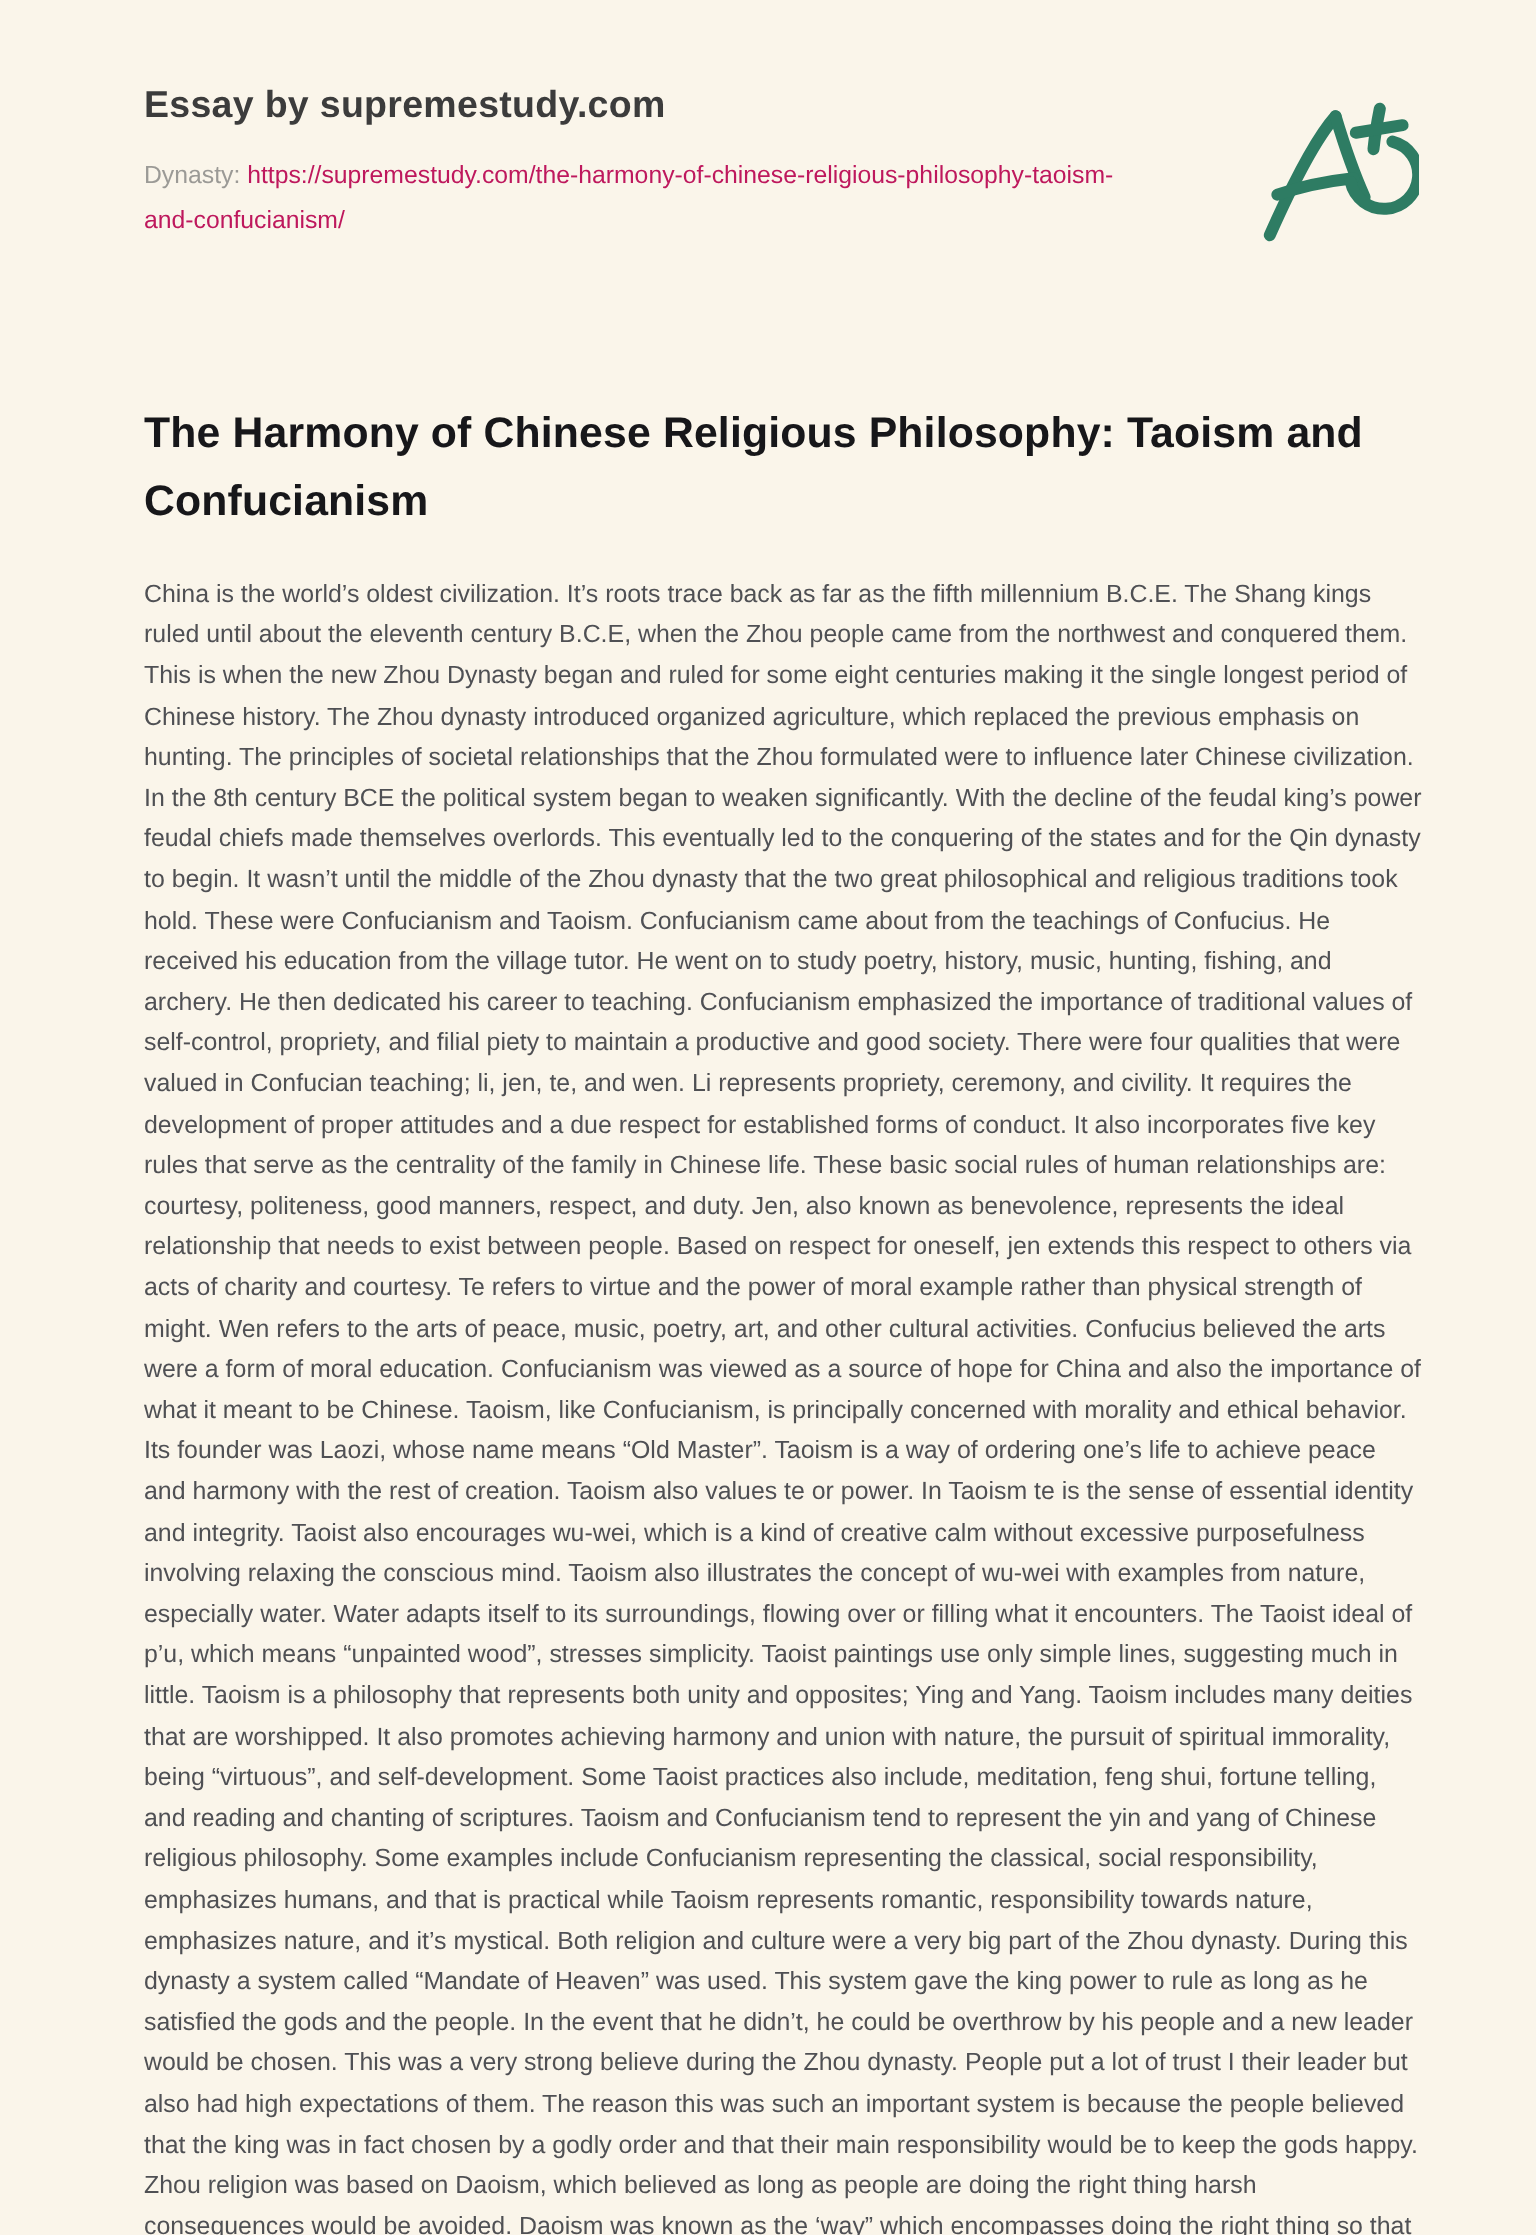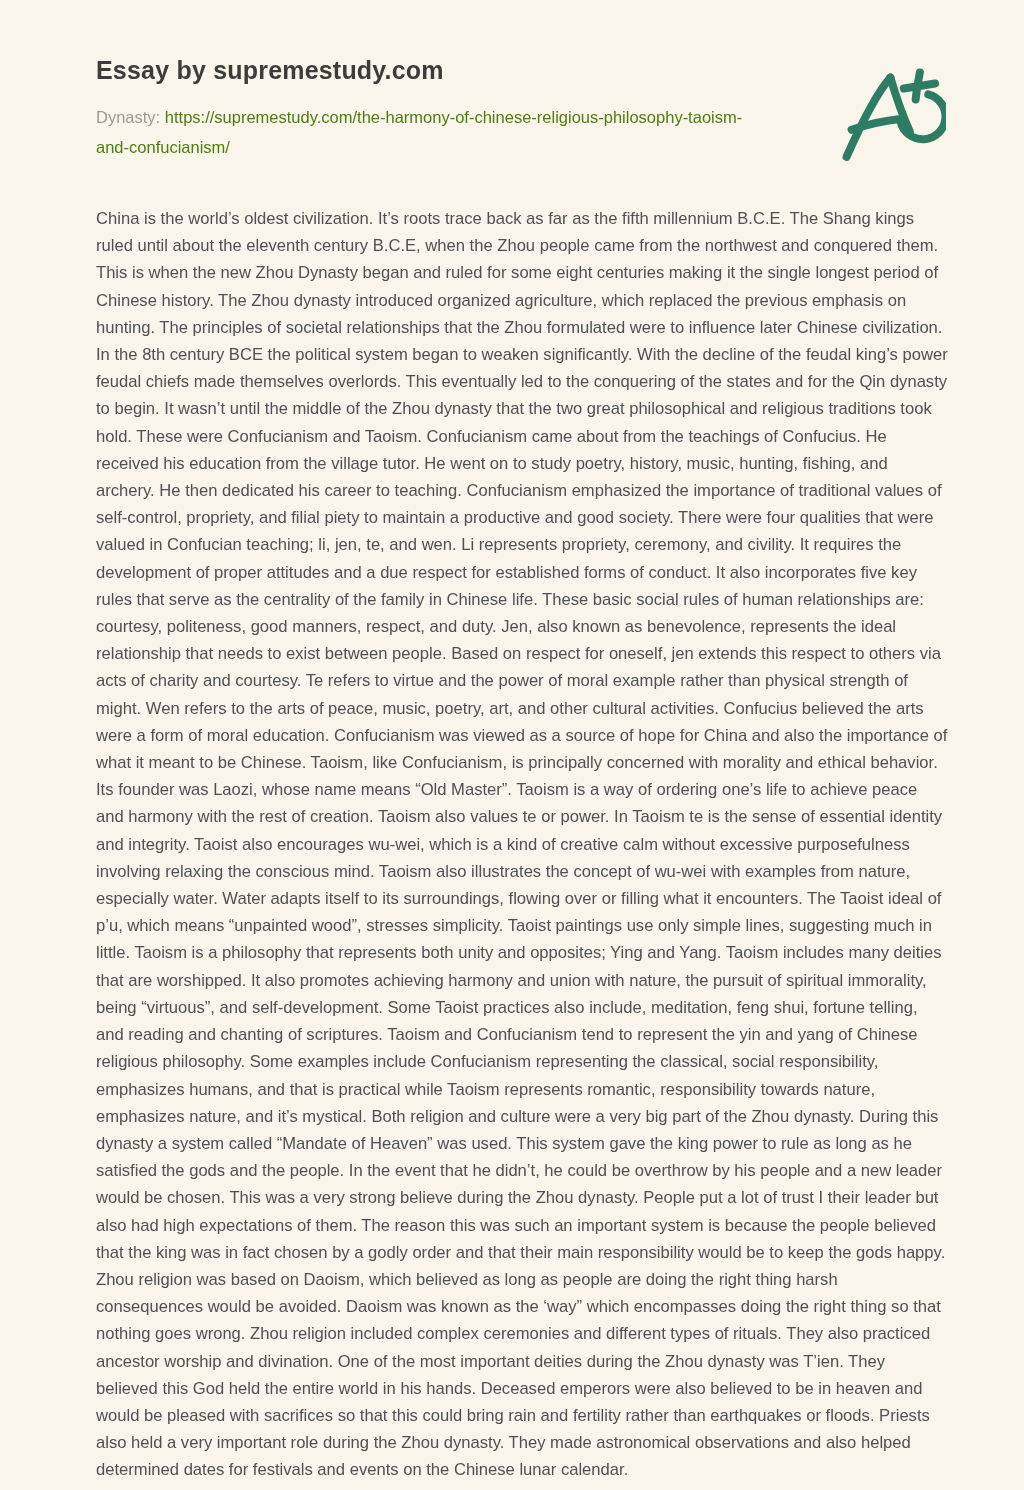--- a/index.html
+++ b/index.html
@@ -31,21 +31,21 @@
     margin: 0 0 17px 0;
     letter-spacing: 0.2px;
   }
   .source {
     font-size: 16.5px;
     line-height: 30px;
     margin: 0;
     color: #9b9a96;
   }
   .src-link {
-    color: #4d7c0f;
+    color: #be185d;
     text-decoration: none;
     cursor: pointer;
   }
   .logo {
     flex: 0 0 auto;
     margin-top: 4px;
     margin-right: 2px;
   }
   .essay-title {
     font-size: 28.5px;
@@ -81,16 +81,17 @@
           <path d="M74 14 C 80 34, 88 58, 97 78"></path>
           <path d="M28 76 C 48 69, 70 65, 88 63"></path>
           <path d="M109 8 C 107 18, 105 30, 104 40"></path>
           <path d="M90 27 L 127 21"></path>
           <path d="M119 34 A 27 27 0 1 1 86 66"></path>
         </g>
       </svg>
     </div>
   </div>
 
+  <h2 class="essay-title">The Harmony of Chinese Religious Philosophy: Taoism and Confucianism</h2>
 
   <p class="essay-body">China is the world’s oldest civilization. It’s roots trace back as far as the fifth millennium B.C.E. The Shang kings ruled until about the eleventh century B.C.E, when the Zhou people came from the northwest and conquered them. This is when the new Zhou Dynasty began and ruled for some eight centuries making it the single longest period of Chinese history. The Zhou dynasty introduced organized agriculture, which replaced the previous emphasis on hunting. The principles of societal relationships that the Zhou formulated were to influence later Chinese civilization. In the 8th century BCE the political system began to weaken significantly. With the decline of the feudal king’s power feudal chiefs made themselves overlords. This eventually led to the conquering of the states and for the Qin dynasty to begin. It wasn’t until the middle of the Zhou dynasty that the two great philosophical and religious traditions took hold. These were Confucianism and Taoism. Confucianism came about from the teachings of Confucius. He received his education from the village tutor. He went on to study poetry, history, music, hunting, fishing, and archery. He then dedicated his career to teaching. Confucianism emphasized the importance of traditional values of self-control, propriety, and filial piety to maintain a productive and good society. There were four qualities that were valued in Confucian teaching; li, jen, te, and wen. Li represents propriety, ceremony, and civility. It requires the development of proper attitudes and a due respect for established forms of conduct. It also incorporates five key rules that serve as the centrality of the family in Chinese life. These basic social rules of human relationships are: courtesy, politeness, good manners, respect, and duty. Jen, also known as benevolence, represents the ideal relationship that needs to exist between people. Based on respect for oneself, jen extends this respect to others via acts of charity and courtesy. Te refers to virtue and the power of moral example rather than physical strength of might. Wen refers to the arts of peace, music, poetry, art, and other cultural activities. Confucius believed the arts were a form of moral education. Confucianism was viewed as a source of hope for China and also the importance of what it meant to be Chinese. Taoism, like Confucianism, is principally concerned with morality and ethical behavior. Its founder was Laozi, whose name means “Old Master”. Taoism is a way of ordering one’s life to achieve peace and harmony with the rest of creation. Taoism also values te or power. In Taoism te is the sense of essential identity and integrity. Taoist also encourages wu-wei, which is a kind of creative calm without excessive purposefulness involving relaxing the conscious mind. Taoism also illustrates the concept of wu-wei with examples from nature, especially water. Water adapts itself to its surroundings, flowing over or filling what it encounters. The Taoist ideal of p’u, which means “unpainted wood”, stresses simplicity. Taoist paintings use only simple lines, suggesting much in little. Taoism is a philosophy that represents both unity and opposites; Ying and Yang. Taoism includes many deities that are worshipped. It also promotes achieving harmony and union with nature, the pursuit of spiritual immorality, being “virtuous”, and self-development. Some Taoist practices also include, meditation, feng shui, fortune telling, and reading and chanting of scriptures. Taoism and Confucianism tend to represent the yin and yang of Chinese religious philosophy. Some examples include Confucianism representing the classical, social responsibility, emphasizes humans, and that is practical while Taoism represents romantic, responsibility towards nature, emphasizes nature, and it’s mystical. Both religion and culture were a very big part of the Zhou dynasty. During this dynasty a system called “Mandate of Heaven” was used. This system gave the king power to rule as long as he satisfied the gods and the people. In the event that he didn’t, he could be overthrow by his people and a new leader would be chosen. This was a very strong believe during the Zhou dynasty. People put a lot of trust I their leader but also had high expectations of them. The reason this was such an important system is because the people believed that the king was in fact chosen by a godly order and that their main responsibility would be to keep the gods happy. Zhou religion was based on Daoism, which believed as long as people are doing the right thing harsh consequences would be avoided. Daoism was known as the ‘way” which encompasses doing the right thing so that nothing goes wrong. Zhou religion included complex ceremonies and different types of rituals. They also practiced ancestor worship and divination. One of the most important deities during the Zhou dynasty was T’ien. They believed this God held the entire world in his hands. Deceased emperors were also believed to be in heaven and would be pleased with sacrifices so that this could bring rain and fertility rather than earthquakes or floods. Priests also held a very important role during the Zhou dynasty. They made astronomical observations and also helped determined dates for festivals and events on the Chinese lunar calendar.</p>
 
 </div>
 
 </body></html>

